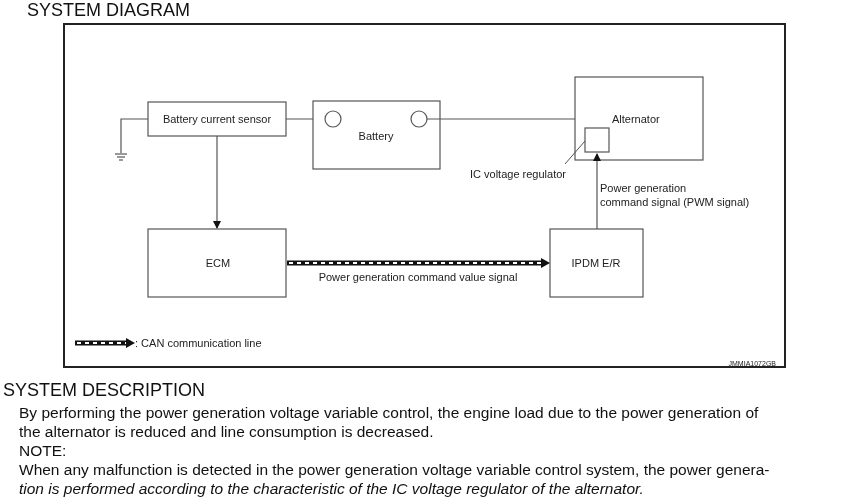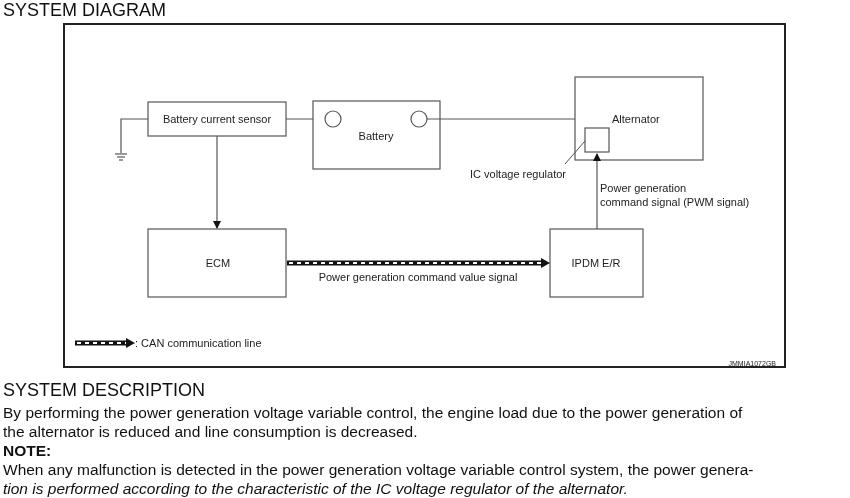--- a/index.html
+++ b/index.html
@@ -1,25 +1,25 @@
 <!DOCTYPE html>
 <html><head>
 <meta charset="utf-8">
 <style>
   html, body { margin: 0; padding: 0; background: #ffffff; }
   body { width: 850px; height: 498px; position: relative; overflow: hidden; font-family: "Liberation Sans", sans-serif; color: #111; }
   .heading { position: absolute; left: 3px; font-size: 18px; line-height: 20px; color: #111; white-space: nowrap; }
-  #h1 { top: 0px; }
+  #h1 { top: 0px; margin-left: 24px; }
   #h2 { top: 380px; }
   .frame { position: absolute; left: 63px; top: 23px; width: 723px; height: 345px; border: 2px solid #222; box-sizing: border-box; }
   svg { position: absolute; left: 0; top: 0; }
-  .para { position: absolute; left: 3px; font-size: 15.5px; line-height: 19px; white-space: nowrap; }
+  .para { position: absolute; left: 19px; font-size: 15.5px; line-height: 19px; white-space: nowrap; }
   #p1a { top: 403px; }
   #p1b { top: 422px; }
-  #note { top: 441px; font-weight: bold; }
+  #note { top: 441px; font-weight: normal; }
   #p2a { top: 460px; }
   #p2b { top: 479px; font-style: italic; }
   .dtext { font-family: "Liberation Sans", sans-serif; font-size: 11px; fill: #222; }
   .code { font-family: "Liberation Sans", sans-serif; font-size: 7px; fill: #222; }
 </style>
 </head>
 <body>
 
 <div class="heading" id="h1">SYSTEM DIAGRAM</div>
 

